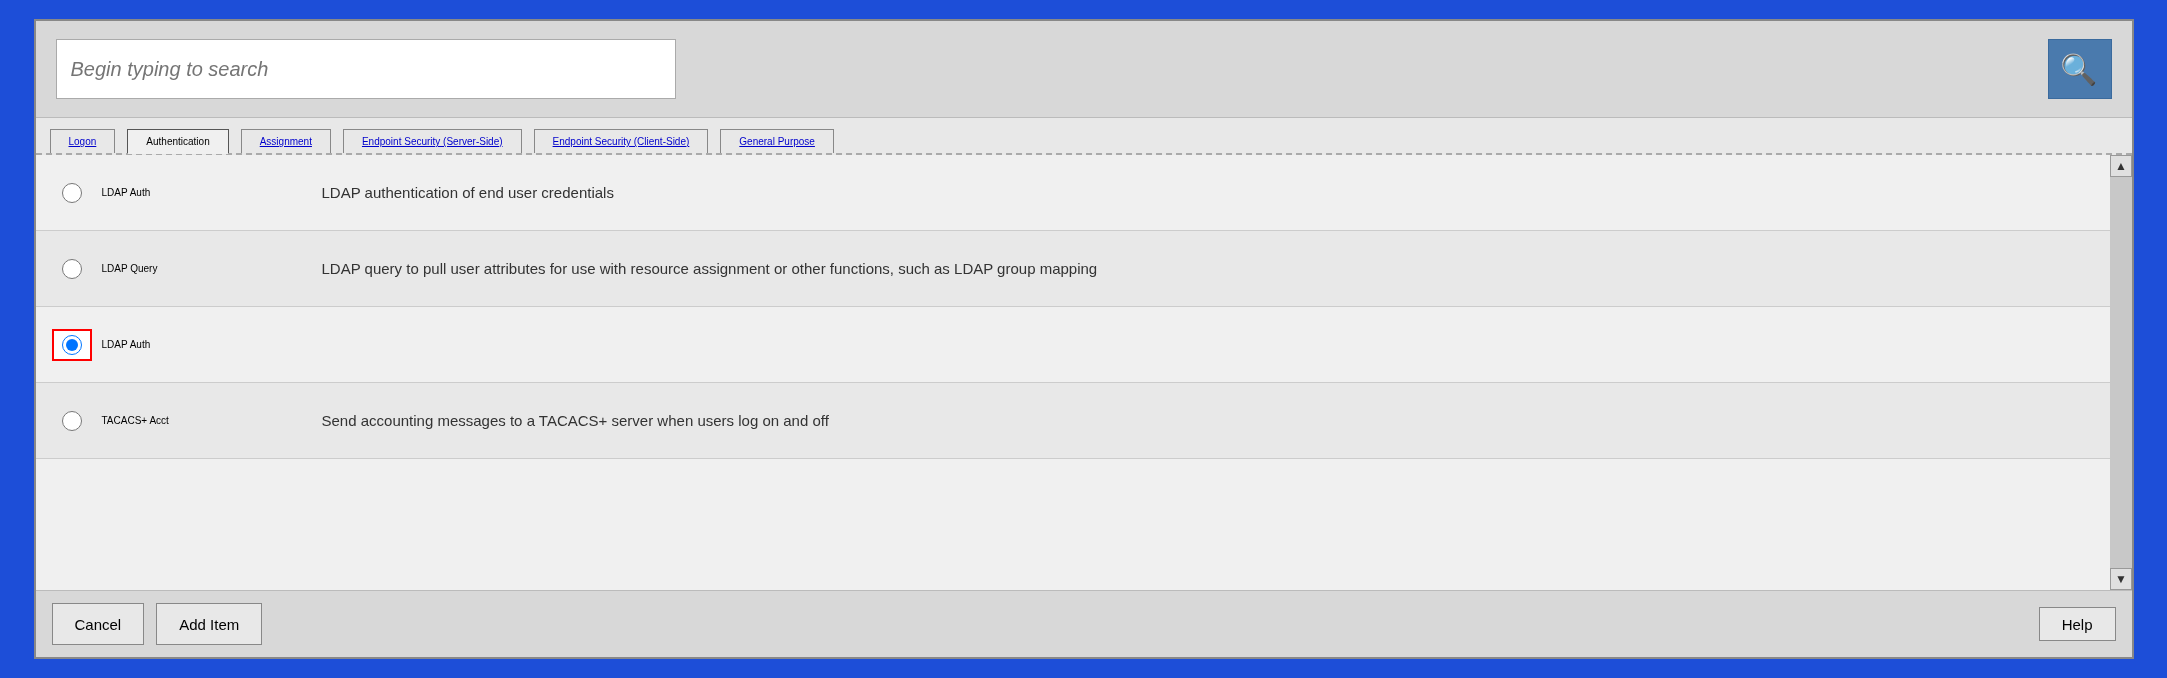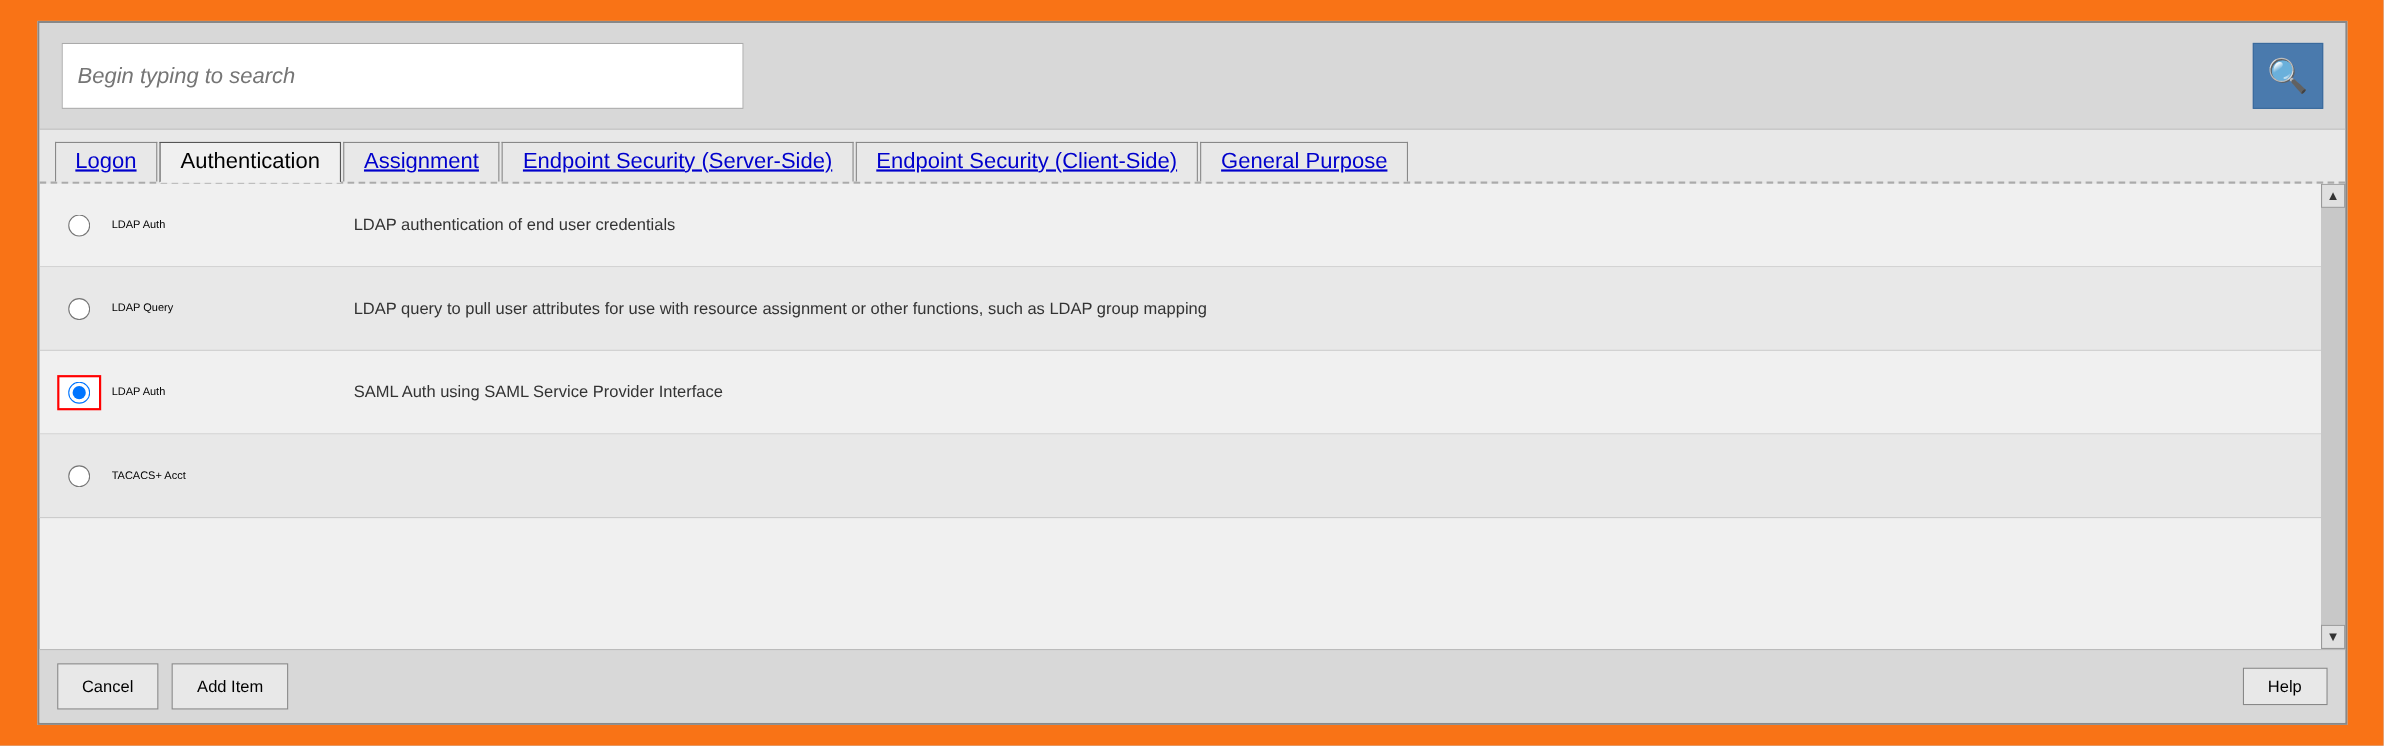--- a/index.html
+++ b/index.html
@@ -9,21 +9,21 @@
       font-size: 15px;
       background: #c8c8c8;
       width: 2167px;
       height: 678px;
       overflow: hidden;
     }
 
     .outer-wrapper {
       width: 2167px;
       height: 678px;
-      background: #f97316;
+      background: #1d4ed8;
       display: flex;
       align-items: center;
       justify-content: center;
     }
 
     .dialog {
       width: 2100px;
       height: 640px;
       background: #f0f0f0;
       border: 2px solid #888;
@@ -77,24 +77,24 @@
       align-items: flex-end;
       gap: 0;
     }
 
     .tab {
       padding: 6px 18px;
       border: 1px solid #888;
       border-bottom: none;
       background: #e8e8e8;
       cursor: pointer;
-      font-size: 20px;
+      font-size: 10px;
       color: #0000cc;
       text-decoration: underline;
-      margin-right: 2px;
+      margin-right: 12px;
       position: relative;
       bottom: 0;
     }
 
     .tab.active {
       background: #f0f0f0;
       color: #000;
       text-decoration: none;
       font-weight: normal;
       border: 1px solid #555;
@@ -290,28 +290,28 @@
           </div>
           <span class="item-name">LDAP Query</span>
           <span class="item-desc">LDAP query to pull user attributes for use with resource assignment or other functions, such as LDAP group mapping</span>
         </div>
 
         <div class="item-row selected">
           <div class="radio-wrapper selected-radio">
             <input type="radio" name="item-select" checked="" style="">
           </div>
           <span class="item-name">LDAP Auth</span>
-          <span class="item-desc">SAML Auth using SAML Service Provider Interface</span>
         </div>
 
         <div class="item-row">
           <div class="radio-wrapper">
             <input type="radio" name="item-select" style="">
           </div>
           <span class="item-name">TACACS+ Acct</span>
+          <span class="item-desc">Send accounting messages to a TACACS+ server when users log on and off</span>
         </div>
 
       </div>
 
       <div class="scrollbar">
         <div class="scroll-arrow-up">
           <span>▲</span>
         </div>
         <div class="scroll-track"></div>
         <div class="scroll-arrow-down">

